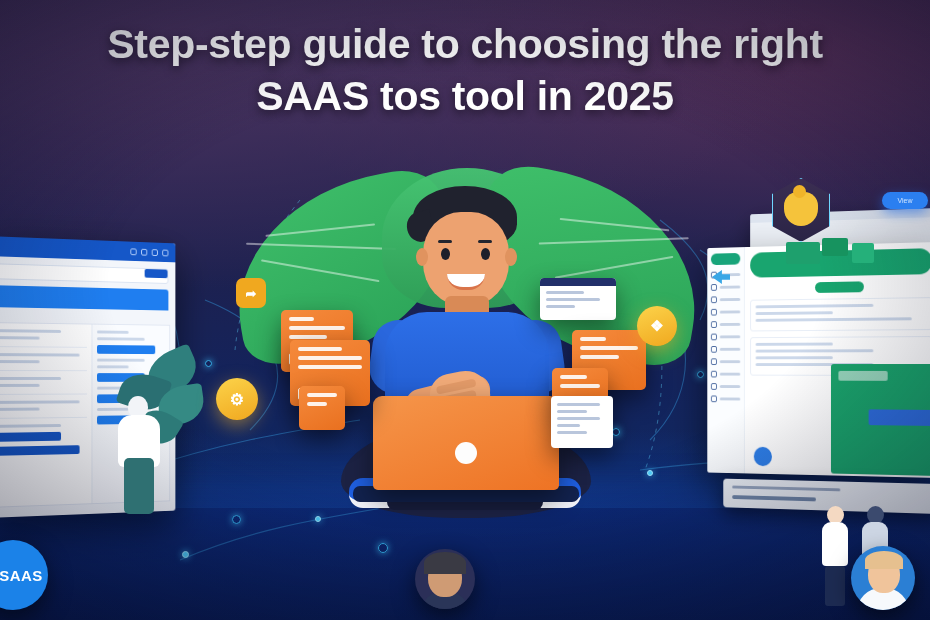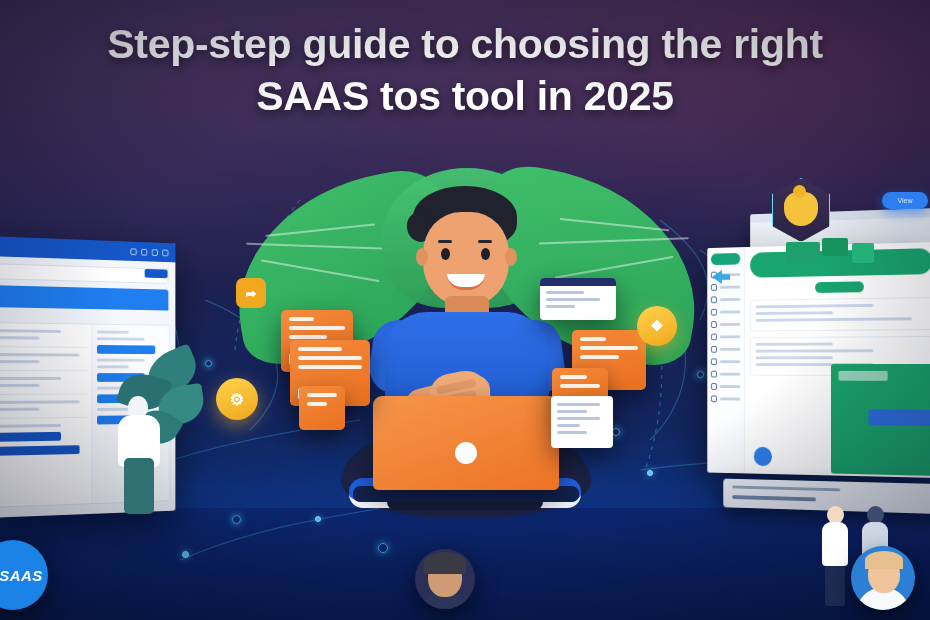--- a/index.html
+++ b/index.html
@@ -196,21 +196,21 @@
   .av-c .h{ position:absolute; left:9px; top:3px; width:42px; height:22px; background:#3a3a44; border-radius:50% 50% 0 0;}
   .av-c .b{ position:absolute; left:6px; bottom:-8px; width:48px; height:26px; background:#2a3558; border-radius:22px 22px 0 0;}
   .av-r{ left:851px; top:546px; width:64px; height:64px; background:#2b7fd4; }
   .av-r .f{ position:absolute; left:17px; top:9px; width:32px; height:38px; background:#f0c49b; border-radius:50% 50% 46% 46%;}
   .av-r .h{ position:absolute; left:14px; top:5px; width:38px; height:18px; background:#e6c08f; border-radius:50% 50% 0 0;}
   .av-r .b{ position:absolute; left:6px; bottom:-6px; width:52px; height:28px; background:#f7f9fc; border-radius:24px 24px 0 0;}
   .saas{ position:absolute; left:-22px; top:540px; width:70px; height:70px; border-radius:50%;
          background:#1b82e8; z-index:10; display:flex; align-items:center; justify-content:center;
          color:#fff; font-weight:800; font-size:15px; letter-spacing:.5px;
          box-shadow:0 8px 22px rgba(0,0,0,.5); }
-  .saas span{ margin-left:16px;font-style:italic; }
+  .saas span{ margin-left:16px; }
 </style>
 </head>
 <body>
 
 <div id="stage">
 
   <div class="bg-base"></div>
   <div class="bg-deep"></div>
   <div class="bg-floor"></div>
 

